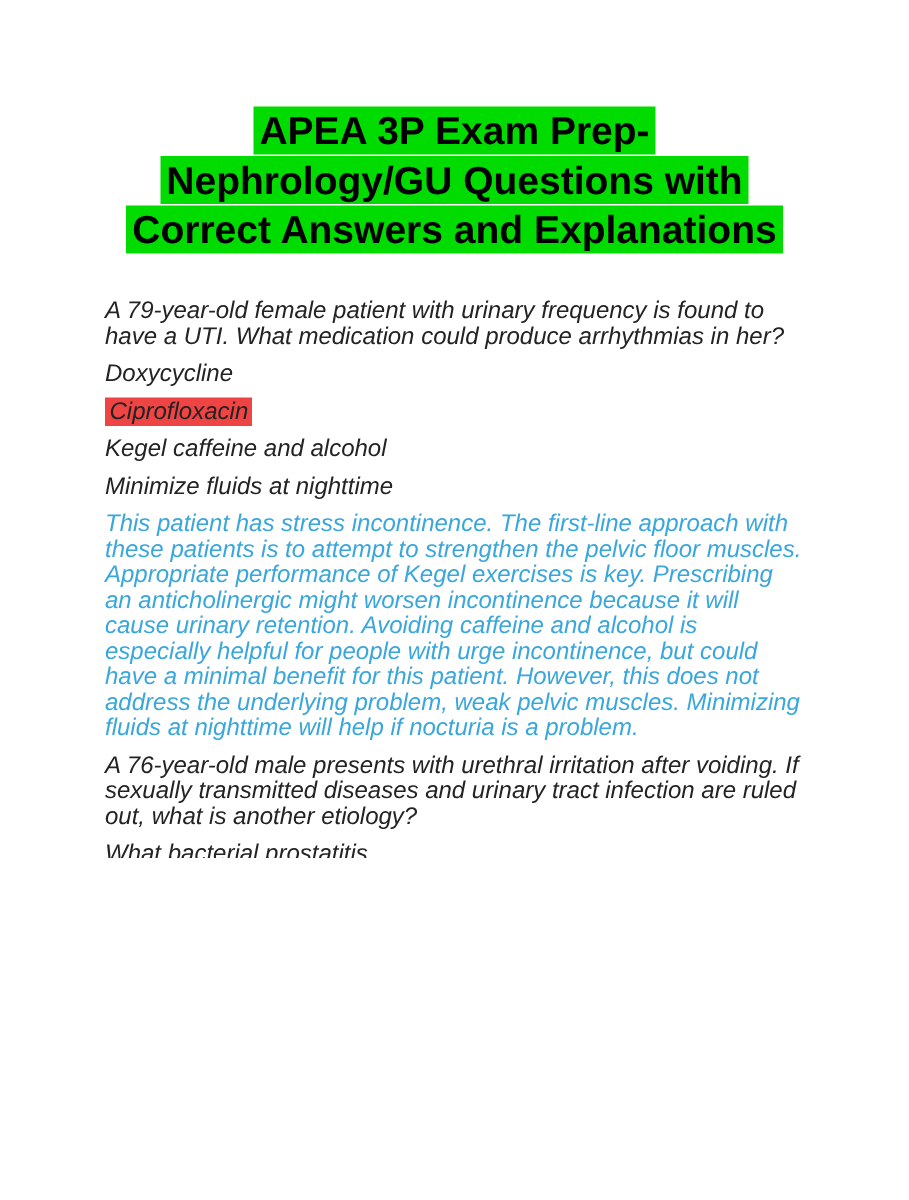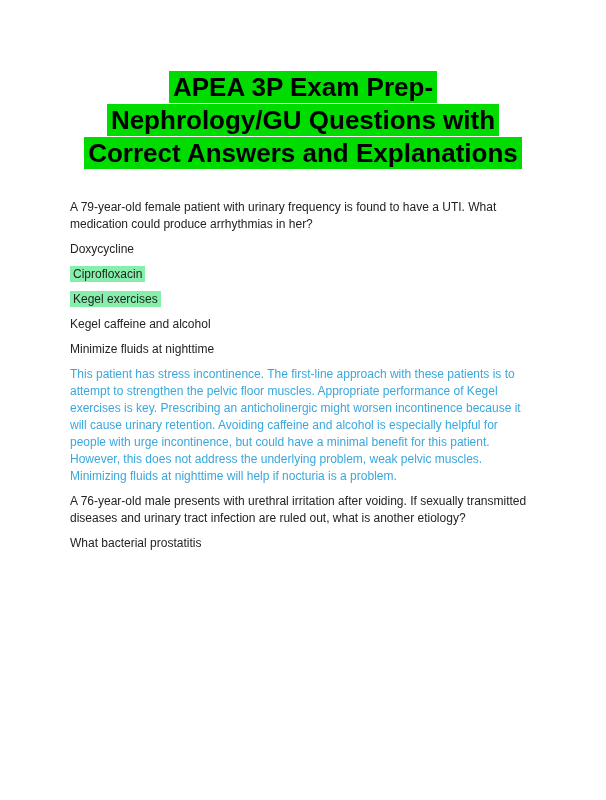--- a/index.html
+++ b/index.html
@@ -22,48 +22,48 @@
     color: #000000;
     margin: 0 0 29px 0;
   }
   .hl-green {
     background: #00dc00;
     padding: 1px 4px;
     box-decoration-break: clone;
     -webkit-box-decoration-break: clone;
   }
   .para {
-    font-size: 12px;
+    font-size: 16px;
     line-height: 17px;
     margin: 0 0 8px 0;
     color: #232323;
+    font-style: italic;
   }
   .expl { color: #3aa7dc; }
   .hl-yellow {
-    background: #86efac;
+    background: #ef4444;
     padding: 1px 3px;
     box-decoration-break: clone;
     -webkit-box-decoration-break: clone;
   }
 </style>
 </head>
 <body>
 
 <div class="page">
 
   <h1 class="doc-title"><span class="hl-green">APEA 3P Exam Prep-</span><br>
     <span class="hl-green">Nephrology/GU Questions with</span><br>
     <span class="hl-green">Correct Answers and Explanations</span>
   </h1>
 
   <p class="para">A 79-year-old female patient with urinary frequency is found to have a UTI. What medication could produce arrhythmias in her?</p>
   <p class="para">Doxycycline</p>
   <p class="para"><span class="hl-yellow">Ciprofloxacin</span></p>
 
-  <p class="para"><span class="hl-yellow">Kegel exercises</span></p>
   <p class="para">Kegel caffeine and alcohol</p>
   <p class="para">Minimize fluids at nighttime</p>
   <p class="para expl">This patient has stress incontinence. The first-line approach with these patients is to attempt to strengthen the pelvic floor muscles. Appropriate performance of Kegel exercises is key. Prescribing an anticholinergic might worsen incontinence because it will cause urinary retention. Avoiding caffeine and alcohol is especially helpful for people with urge incontinence, but could have a minimal benefit for this patient. However, this does not address the underlying problem, weak pelvic muscles. Minimizing fluids at nighttime will help if nocturia is a problem.</p>
 
   <p class="para">A 76-year-old male presents with urethral irritation after voiding. If sexually transmitted diseases and urinary tract infection are ruled out, what is another etiology?</p>
   <p class="para">What bacterial prostatitis</p>
 
 </div>
 
 </body></html>

